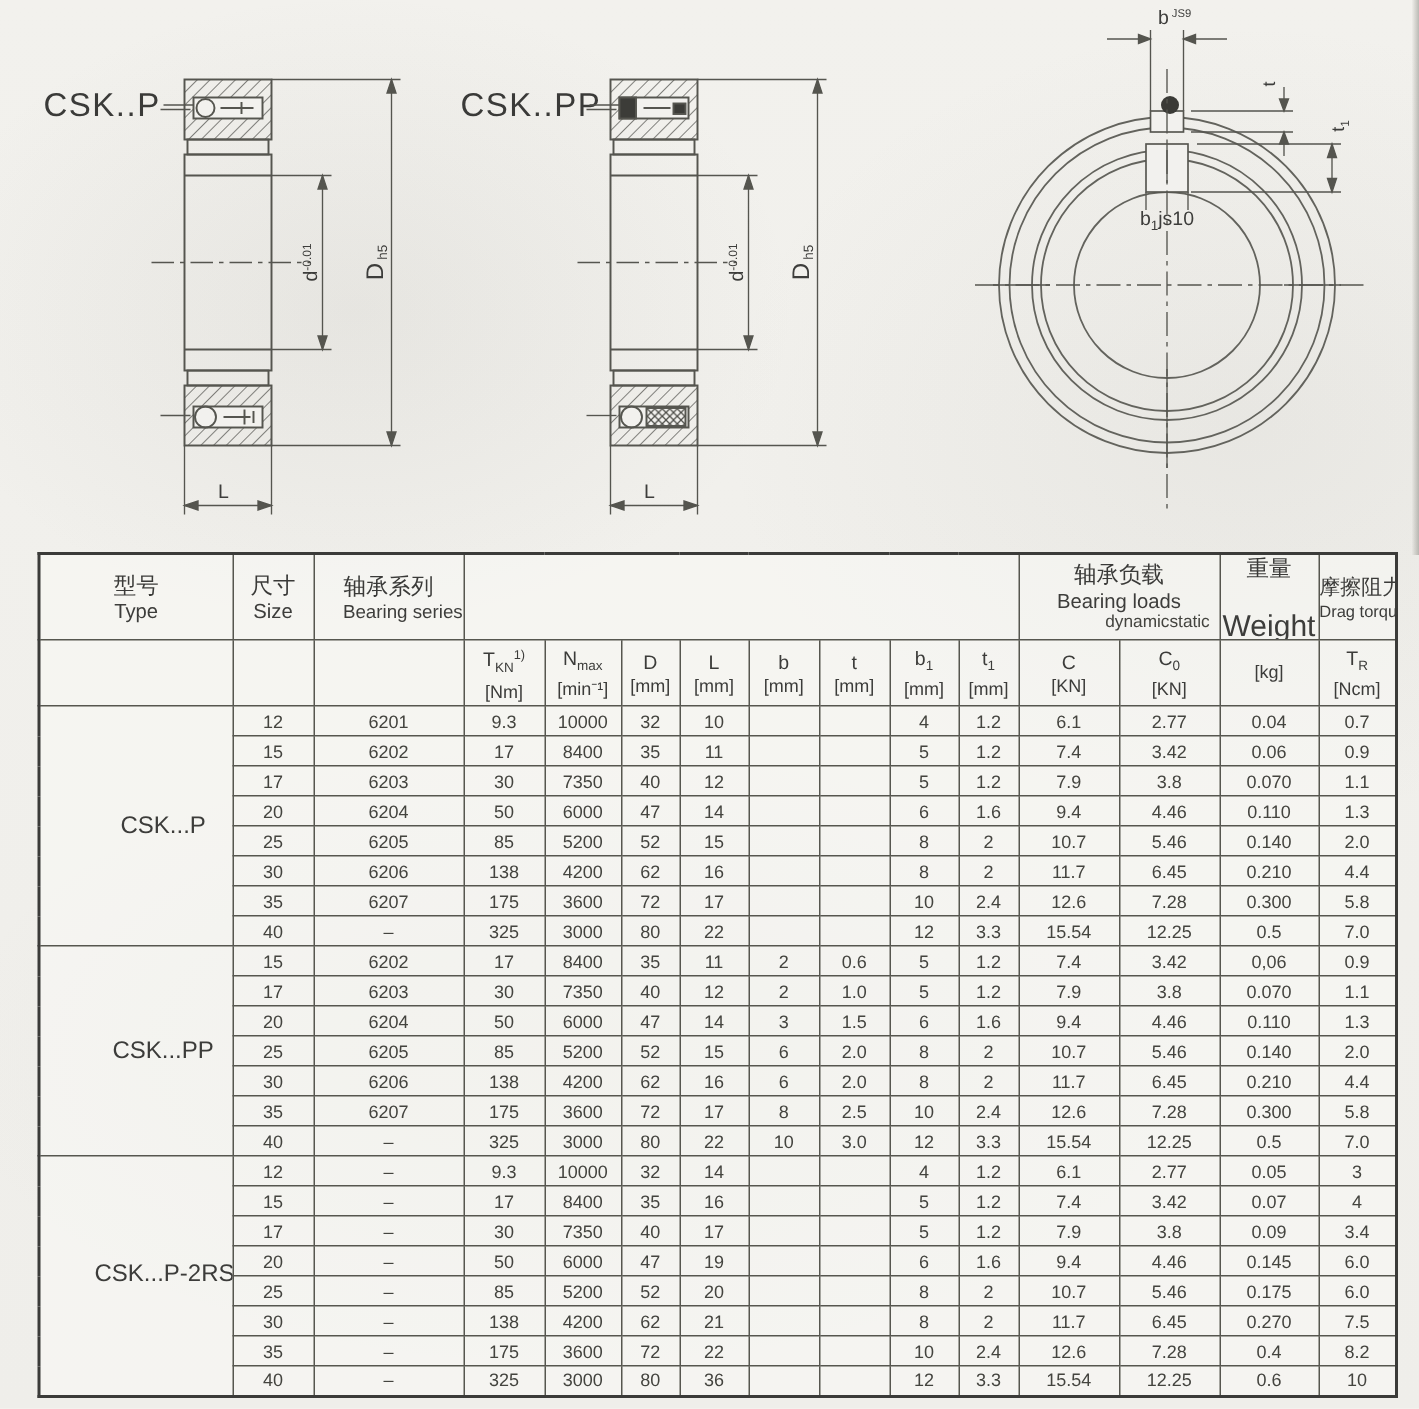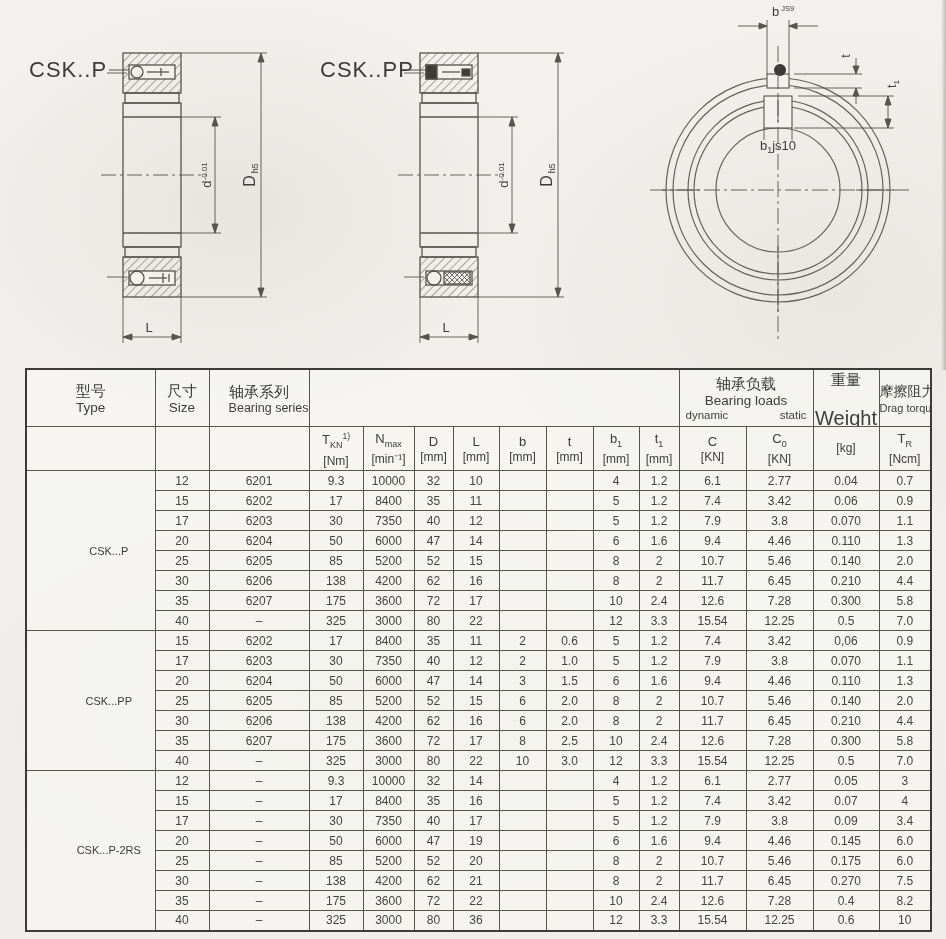--- a/index.html
+++ b/index.html
@@ -29,29 +29,29 @@
   table.spec { position:absolute; left:25px; top:368px; width:905px;
     border-collapse:collapse; table-layout:fixed;
     border:2px solid #3b3b39; background:rgba(250,249,246,0.55); }
   .spec th, .spec td { border:1px solid #56564f; text-align:center; vertical-align:middle;
     padding:0; overflow:hidden; white-space:nowrap; }
   .spec thead tr.row1 th { height:56px; font-weight:normal; }
   .spec thead tr.row2 th { height:44px; font-weight:normal; }
   .cn { display:block; font-size:15px; line-height:19px; color:#3a3a38; }
   .en { display:block; font-size:13.5px; line-height:16px; color:#3d3d3b; }
   .en-sm { display:block; font-size:11px; line-height:14px; color:#3d3d3b;text-align:right; }
-  .dyn-sta { display:flex; justify-content:space-between; font-size:11.5px; line-height:13px;
-    color:#44443f; padding:0 6px;gap:32px; }
+  .dyn-sta { display:flex; justify-content:flex-end; font-size:11.5px; line-height:13px;
+    color:#44443f; padding:0 6px; }
   .weight-en { font-size:20px;margin-top:21px; }
   .h-sym { font-size:13px; line-height:17px; }
   .h-sym sub { font-size:9px; }
   .h-sym sup { font-size:8.5px; }
   .h-unit { font-size:12px; line-height:15px; }
   .spec tbody td { height:20px; font-size:12px; color:#44443f; }
-  .spec td.type-cell { font-size:11px; color:#3c3c3a;padding-left:36px; }
+  .spec td.type-cell { font-size:16px; color:#3c3c3a;padding-left:36px; }
 </style>
 </head>
 <body>
 
 <div class="page">
   <div class="scan-edge"></div>
 
   <div class="drawing" style="left:15px; top:25px;">
     <svg width="300" height="335" viewBox="0 0 300 335">
       <defs>
@@ -107,21 +107,21 @@
         <line x1="108" y1="312" x2="166" y2="312"></line>
         <polygon points="108,312 117,309 117,315"></polygon>
         <polygon points="166,312 157,309 157,315"></polygon>
       </g>
       <text transform="rotate(-90 196 150)" x="196" y="150" font-size="13" text-anchor="middle"><tspan>d</tspan><tspan font-size="8" dy="-4">-0.01</tspan></text>
       <text transform="rotate(-90 240 150)" x="240" y="150" font-size="16" text-anchor="middle"><tspan>D</tspan><tspan font-size="9" dy="3" dx="2">h5</tspan></text>
       <text x="134" y="307" font-size="13" text-anchor="middle">L</text>
     </svg>
   </div>
 
-  <div class="drawing" style="left:312px; top:25px;">
+  <div class="drawing" style="left:299px; top:25px;">
     <svg width="300" height="335" viewBox="0 0 300 335">
       <defs>
         <pattern id="hatchM" patternUnits="userSpaceOnUse" width="6" height="6" patternTransform="rotate(45)">
           <line x1="0" y1="0" x2="0" y2="6" stroke="#5b5b56" stroke-width="1"></line>
         </pattern>
         <pattern id="crossM" patternUnits="userSpaceOnUse" width="5" height="5">
           <line x1="0" y1="0" x2="5" y2="5" stroke="#4c4c47" stroke-width="0.8"></line>
           <line x1="5" y1="0" x2="0" y2="5" stroke="#4c4c47" stroke-width="0.8"></line>
         </pattern>
       </defs>

